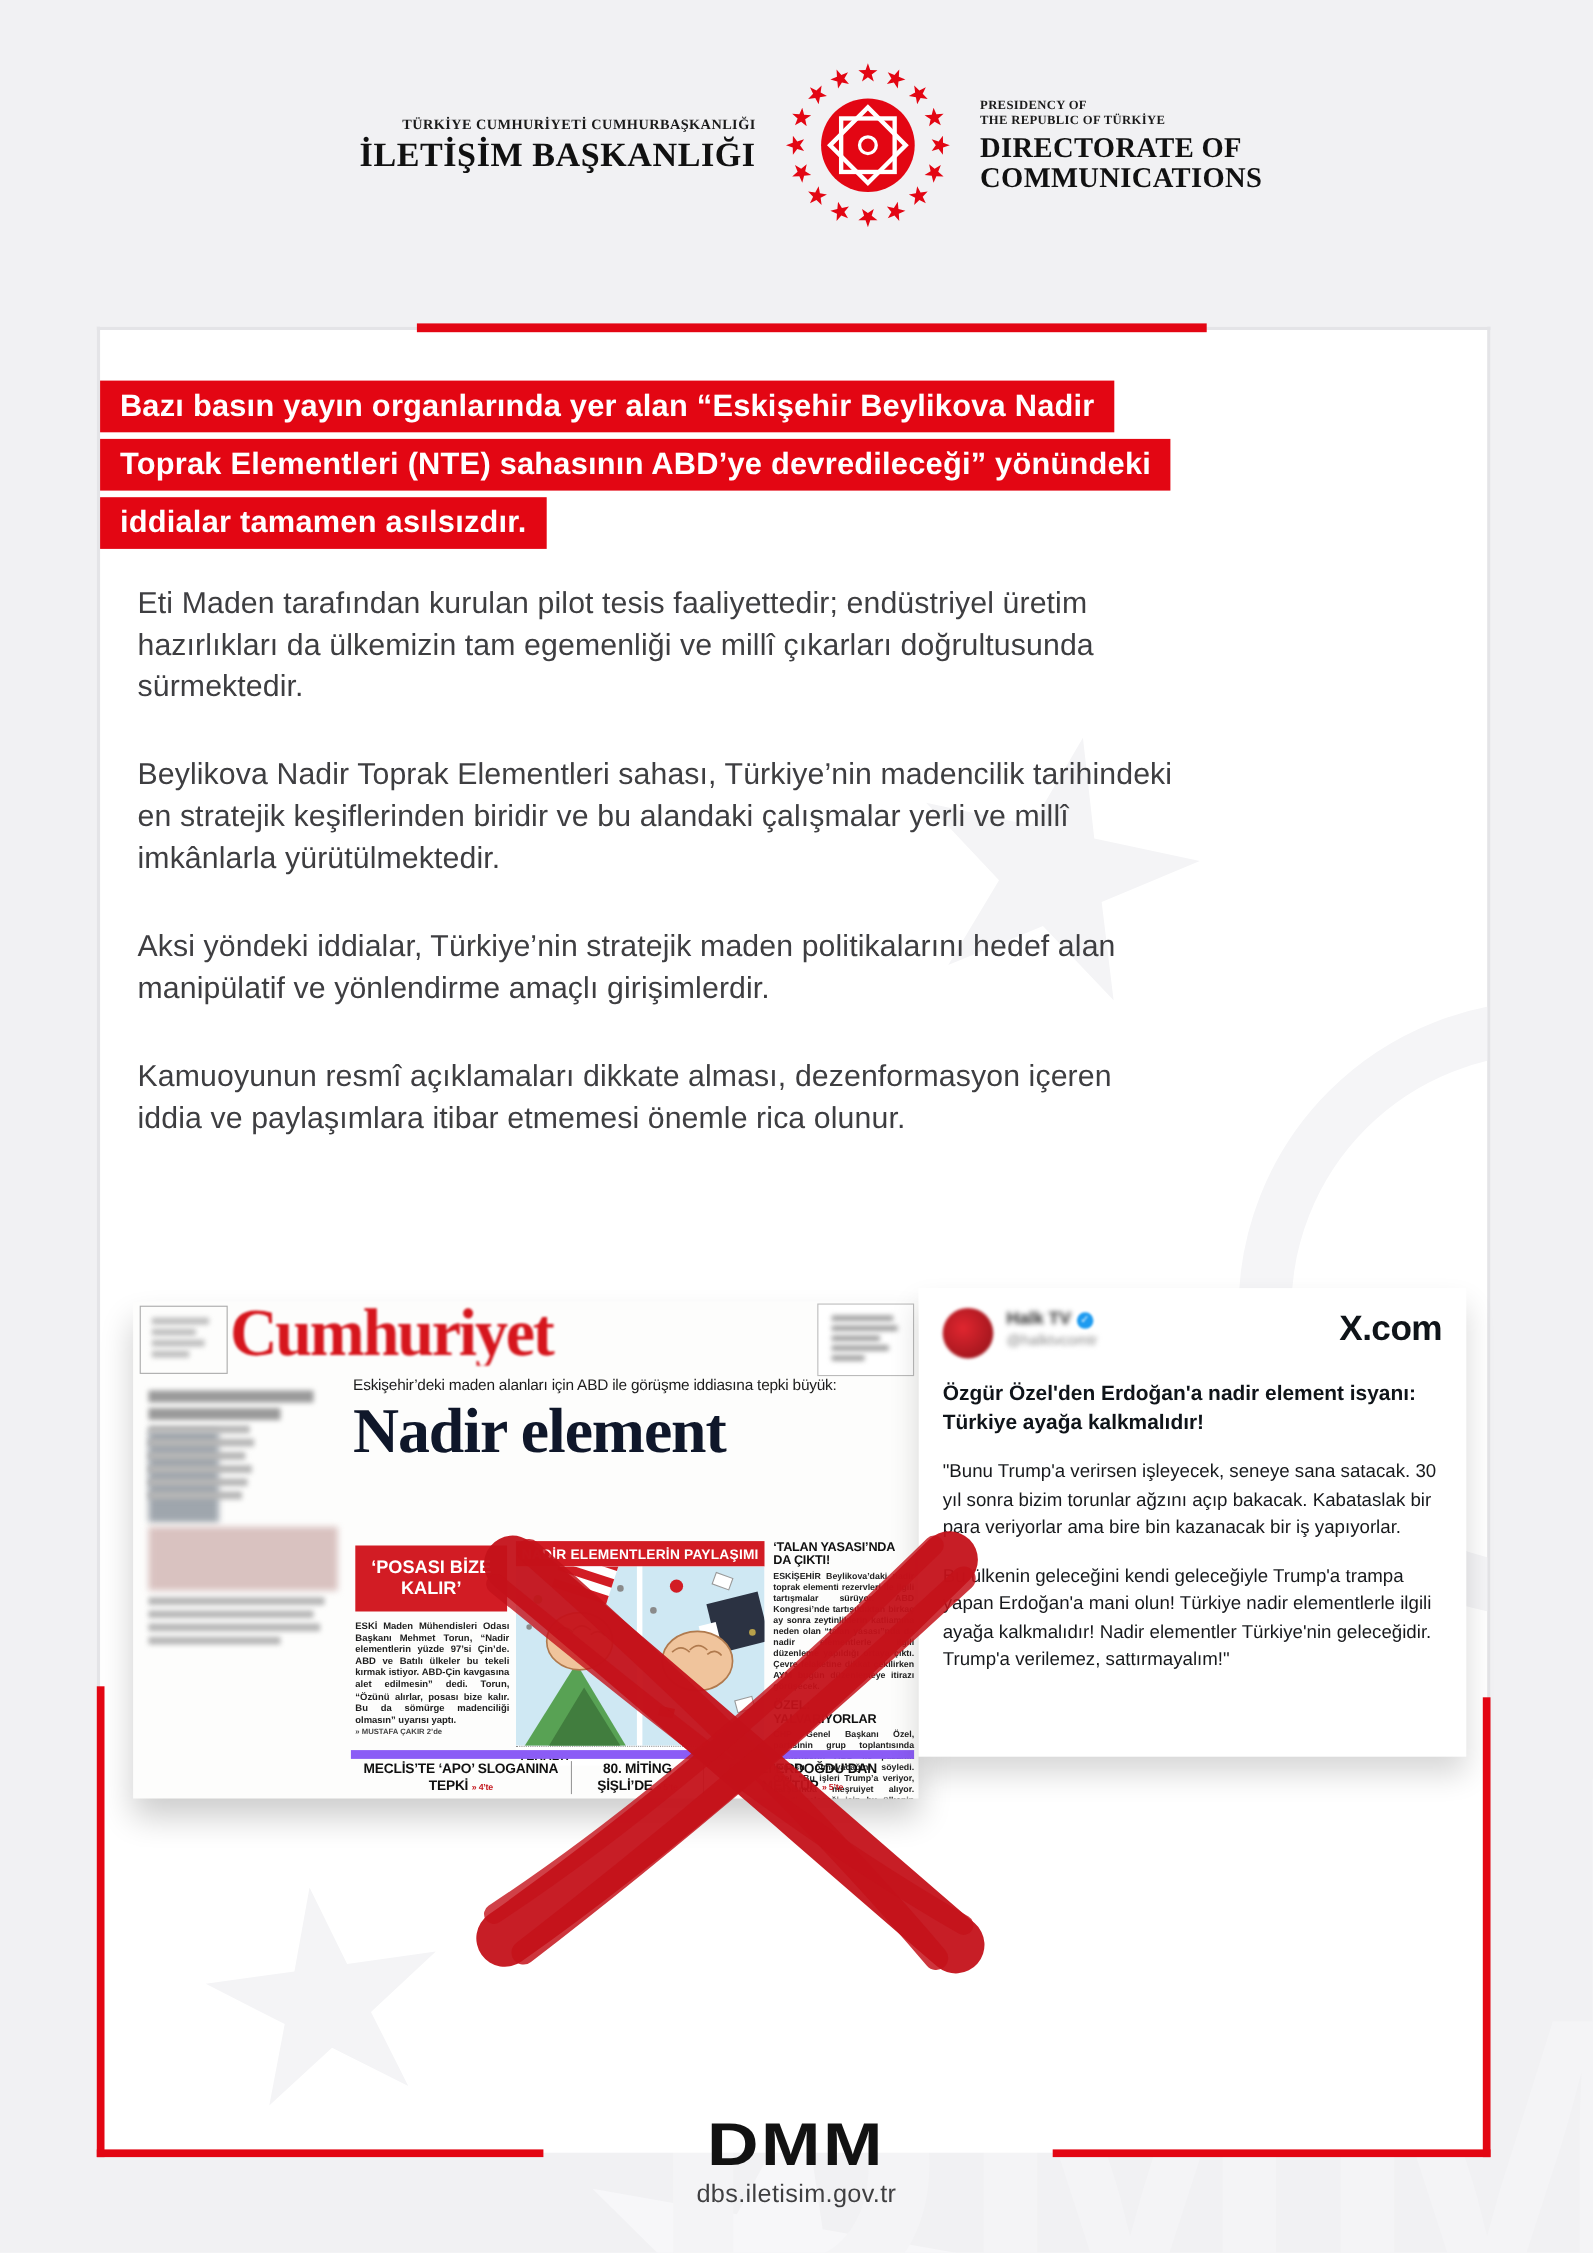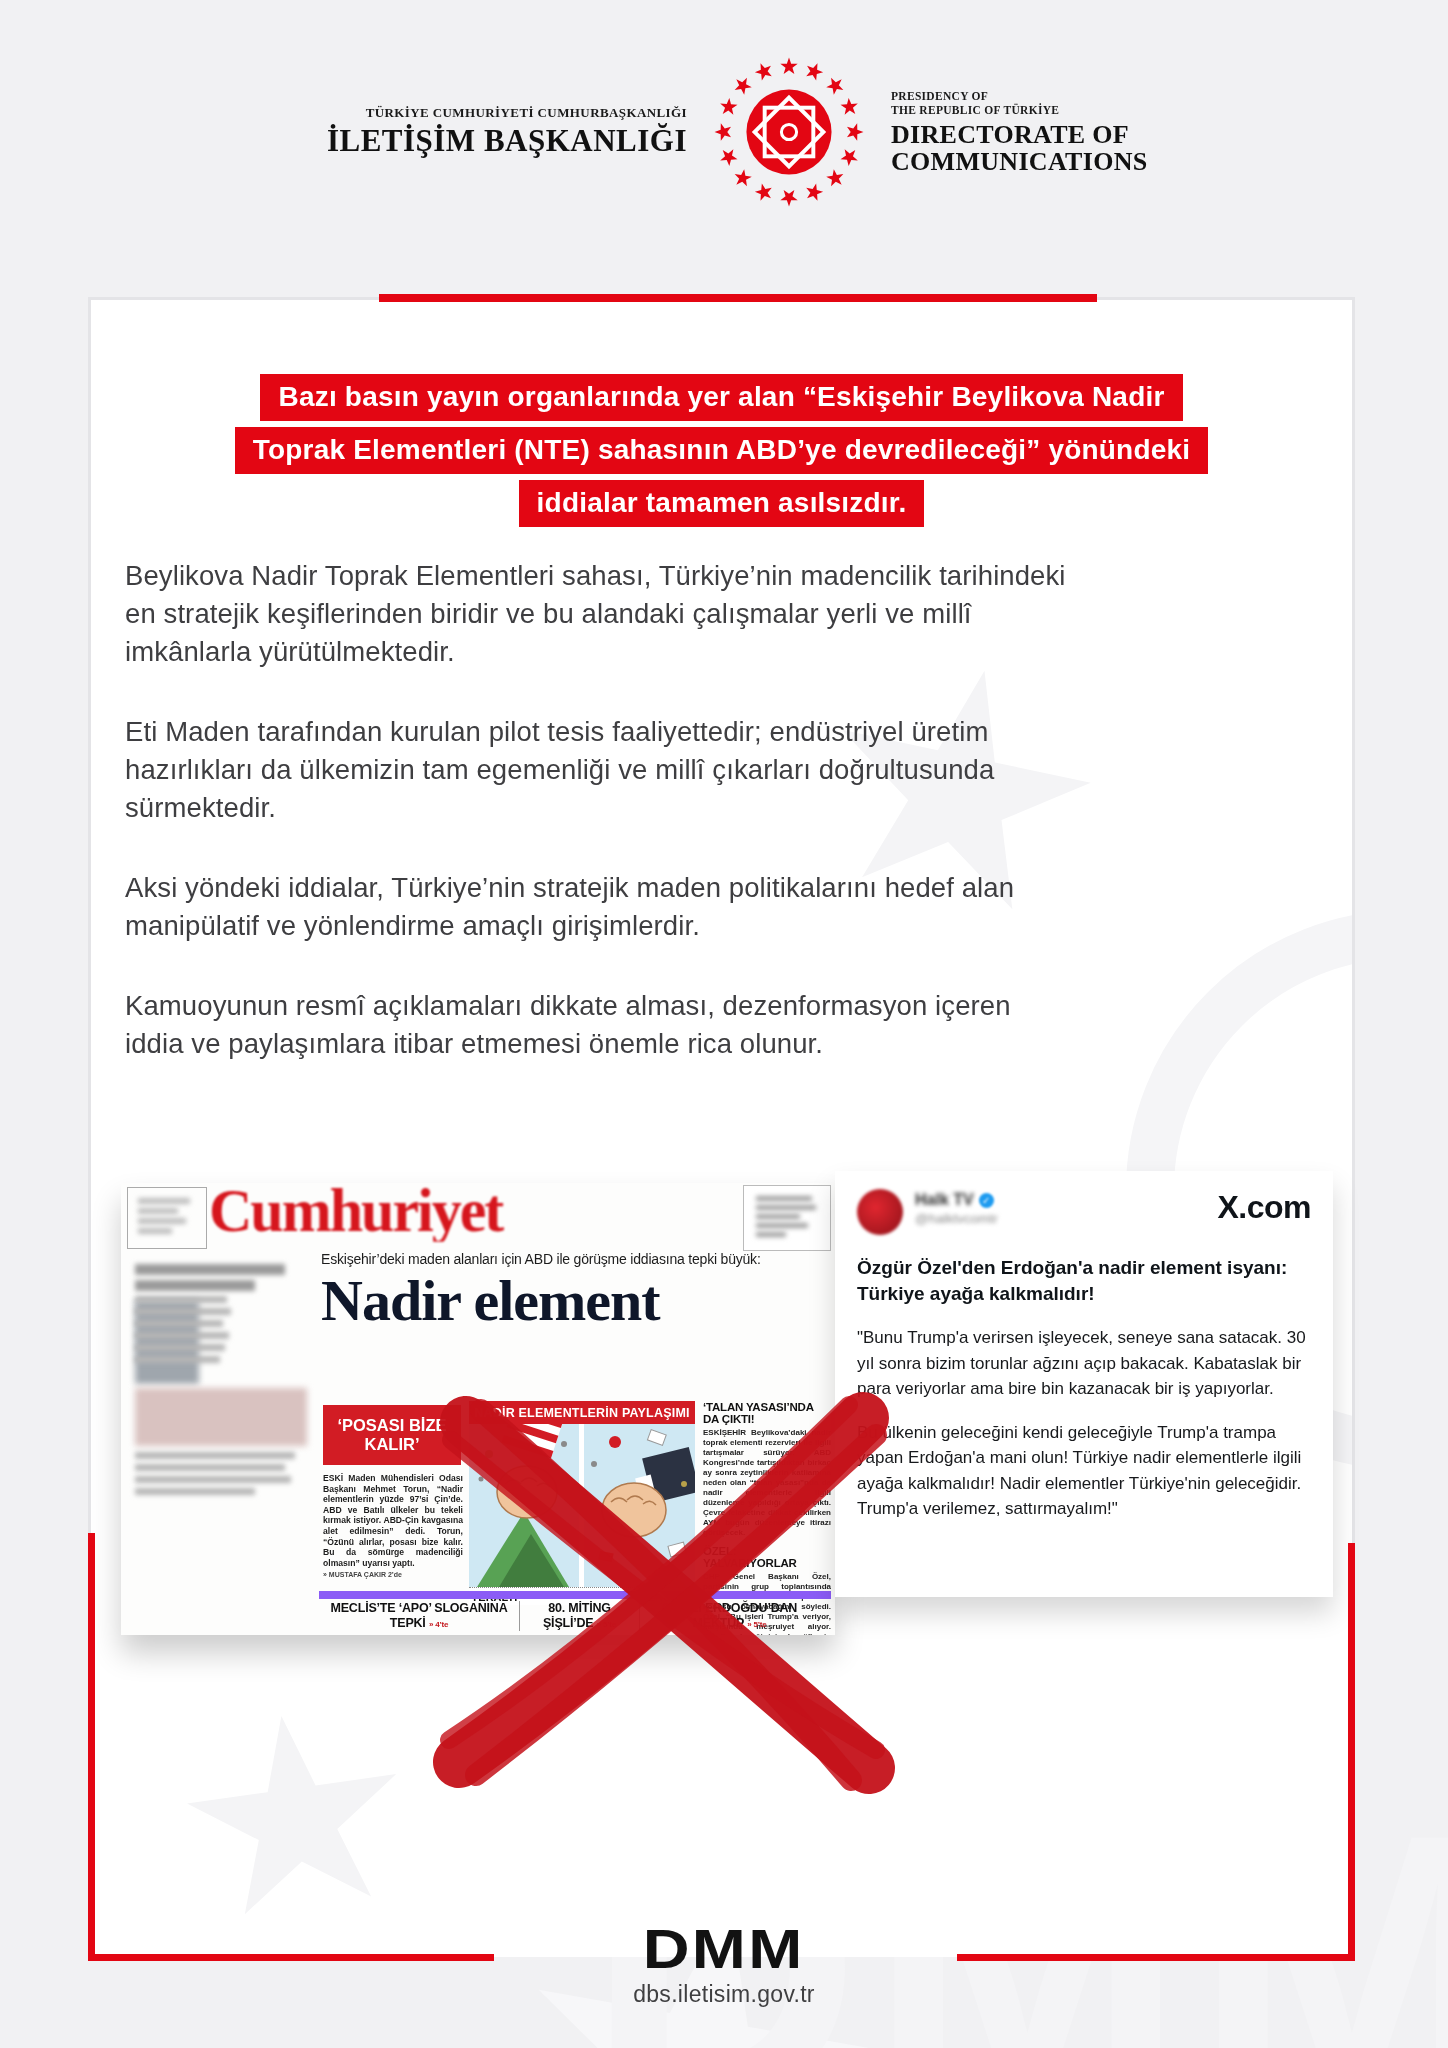--- a/index.html
+++ b/index.html
@@ -62,21 +62,21 @@
     position:absolute; left:1035px; top:610px; width:560px; height:560px;
     border:48px solid #f5f5f7; border-radius:50%;
   }
   .accent { position:absolute; background:#e30613; z-index:3; }
   .acc-top    { top:-6px; left:288px; width:718px; height:8px; }
   .acc-left   { left:-3px; top:1233px; width:7px; bottom:-4px; }
   .acc-right  { right:-3px; top:1243px; width:7px; bottom:-4px; }
   .acc-bot-l  { bottom:-4px; left:-3px; width:406px; height:7px; }
   .acc-bot-r  { bottom:-4px; right:-3px; width:398px; height:7px; }
   
-  .claim { position:relative; z-index:2; margin-top:74px; text-align:center; }
+  .claim { position:relative; z-index:2; margin-top:46px; text-align:left; }
   .claim .line { margin-bottom:6px; }
   .claim .strip {
     display:inline-block; background:#e30613; color:#fff;
     font-weight:700; font-size:28px; line-height:1;
     padding:9px 18px 10px; letter-spacing:.2px;
   }
   
   .bodytext { position:relative; z-index:2; margin:30px 0 0 34px; width:948px; }
   .bodytext p {
     font-size:27.5px; line-height:38px; color:#3e3e41;
@@ -283,22 +283,22 @@
   <div class="accent acc-bot-l"></div>
   <div class="accent acc-bot-r"></div>
 
   <div class="claim">
     <div class="line"><span class="strip">Bazı basın yayın organlarında yer alan “Eskişehir Beylikova Nadir</span></div>
     <div class="line"><span class="strip">Toprak Elementleri (NTE) sahasının ABD’ye devredileceği” yönündeki</span></div>
     <div class="line"><span class="strip">iddialar tamamen asılsızdır.</span></div>
   </div>
 
   <div class="bodytext">
+    <p>Eti Maden tarafından kurulan pilot tesis faaliyettedir; endüstriyel üretim hazırlıkları da ülkemizin tam egemenliği ve millî çıkarları doğrultusunda sürmektedir.</p>
     <p>Beylikova Nadir Toprak Elementleri sahası, Türkiye’nin madencilik tarihindeki en stratejik keşiflerinden biridir ve bu alandaki çalışmalar yerli ve millî imkânlarla yürütülmektedir.</p>
-    <p>Eti Maden tarafından kurulan pilot tesis faaliyettedir; endüstriyel üretim hazırlıkları da ülkemizin tam egemenliği ve millî çıkarları doğrultusunda sürmektedir.</p>
     <p>Aksi yöndeki iddialar, Türkiye’nin stratejik maden politikalarını hedef alan manipülatif ve yönlendirme amaçlı girişimlerdir.</p>
     <p>Kamuoyunun resmî açıklamaları dikkate alması, dezenformasyon içeren iddia ve paylaşımlara itibar etmemesi önemle rica olunur.</p>
   </div>
 
   <div class="newspaper">
     <div class="np-topleft">
       <div class="blurbar" style="width:52px"></div>
       <div class="blurbar" style="width:40px"></div>
       <div class="blurbar" style="width:48px"></div>
       <div class="blurbar" style="width:34px"></div>

